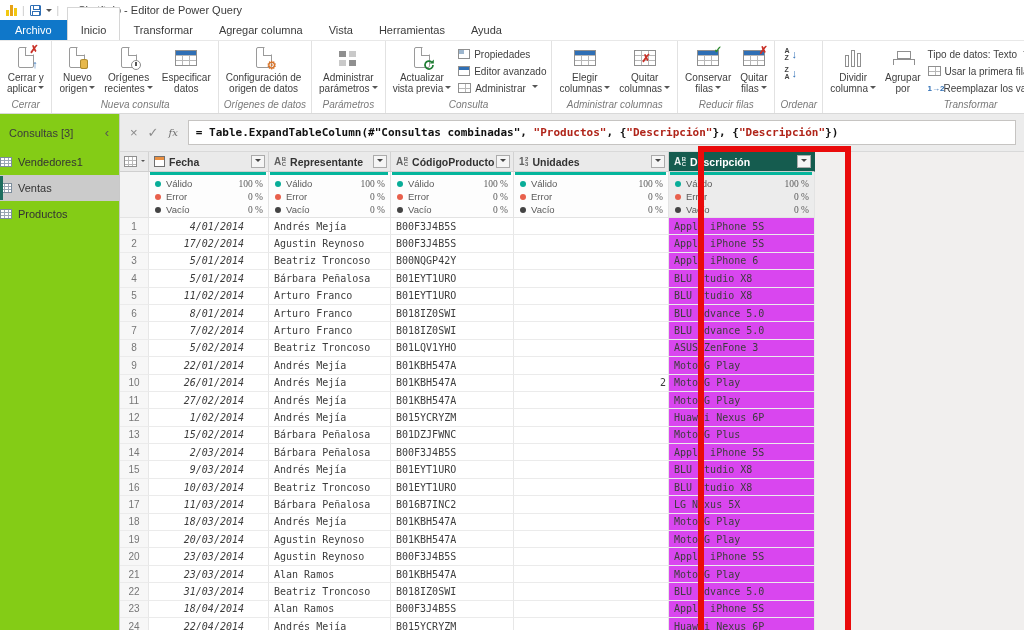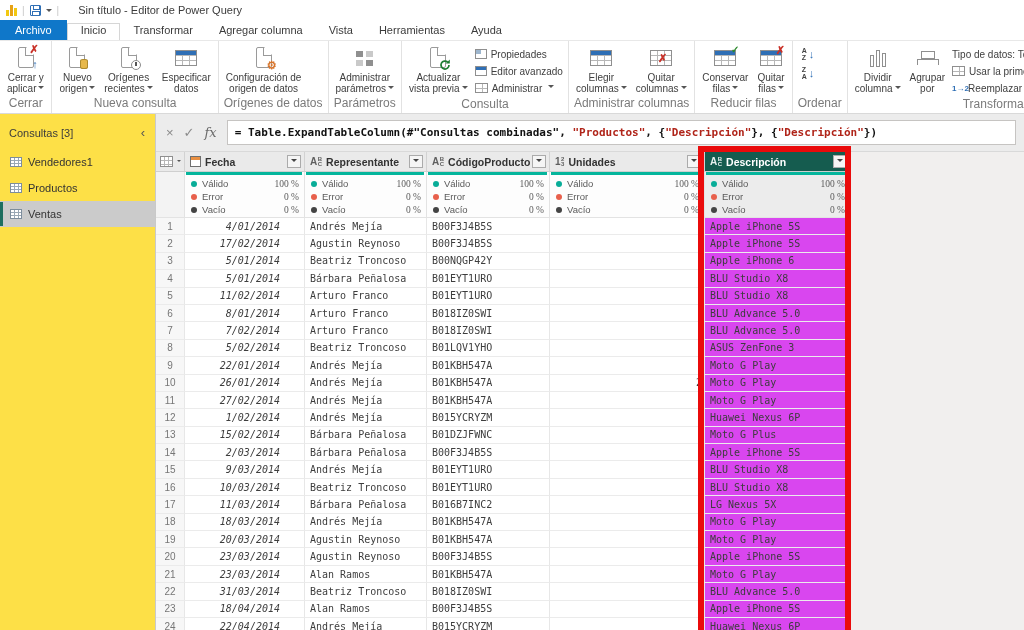--- a/index.html
+++ b/index.html
@@ -14,29 +14,29 @@
   .pbi-logo i:nth-child(1){height:6px;} .pbi-logo i:nth-child(2){height:11px;background:#e6a117;} .pbi-logo i:nth-child(3){height:8px;}
   .tb-sep { color:#c8c8c8; font-size:10px; }
   .floppy { width:11px; height:11px; border:1.5px solid #2f6fb5; border-radius:1px; position:relative; }
   .floppy::before { content:""; position:absolute; top:-1px; left:2px; width:5px; height:4px; border:1px solid #2f6fb5; border-top:none; }
   .floppy::after { content:""; position:absolute; bottom:0; left:1px; width:6px; height:3px; border:1px solid #2f6fb5; border-bottom:none; }
   .qat-caret { width:0; height:0; border:3px solid transparent; border-top-color:#555; margin-top:3px; }
   .tb-title { font-size:11px; color:#3b3b3b; margin-left:14px; }
 
   
   .tabbar { height:22px; display:flex; align-items:flex-end; padding-left:0; background:#fff; }
-  .tab { font-size:11px; color:#3b3b3b; padding:0 13px 4px; cursor:default; }
+  .tab { font-size:11px; color:#3b3b3b; padding:16px 13px 4px; cursor:default; }
   .tab.file { background:#0f77c9; color:#fff; padding:4px 15px; }
   .tab.active { border:1px solid #d6d6d6; border-bottom:none; background:#fff; }
 
   
   .ribbon { height:74px; display:flex; background:#fff; border-top:1px solid #e8e8e8; border-bottom:1px solid #d9d9d9; overflow:hidden; }
   .rgroup { display:flex; flex-direction:column; border-right:1px solid #e2e2e2; padding:2px 3px 0; }
   .rbody { flex:1; display:flex; align-items:stretch; gap:1px; }
-  .rgl { text-align:center; color:#7a7a7a; font-size:12px; padding:1px 2px 3px; white-space:nowrap; }
+  .rgl { text-align:center; color:#7a7a7a; font-size:10px; padding:1px 2px 3px; white-space:nowrap;font-style:italic; }
   .rbtn { cursor:default; }
   .rbtn.big { display:flex; flex-direction:column; align-items:center; justify-content:flex-start; padding:2px 4px 0; }
   .rbtn.big .ric { height:25px; display:flex; align-items:center; justify-content:center; margin-bottom:2px; }
   .rl { font-size:10px; line-height:11px; color:#404040; text-align:center; white-space:nowrap; }
   .caret { display:inline-block; width:0; height:0; border:3px solid transparent; border-top-color:#555; margin-left:2px; vertical-align:middle; }
   .small-col { display:flex; flex-direction:column; justify-content:flex-start; gap:1px; padding-top:3px; }
   .rbtn.small { display:flex; align-items:center; gap:4px; font-size:10px; color:#404040; height:16px; padding:0 2px; white-space:nowrap; }
 
   
   .icon-doc { width:16px; height:21px; border:1px solid #9a9a9a; border-radius:2px 6px 2px 2px; background:#fff; position:relative; }
@@ -68,37 +68,37 @@
   .sort-ic { display:flex; flex-direction:column; font-size:7px; font-weight:bold; color:#444; line-height:7px; }
   .sarr { color:#2f6fb5; font-size:11px; line-height:10px; }
   .rbtn.sort { display:flex; align-items:center; gap:2px; padding:1px 6px; }
   .mini-ic { width:12px; height:10px; border:1px solid #8f8f8f; background:#fff; position:relative; flex:none; }
   .mini-ic.win::before { content:""; position:absolute; top:0; left:0; right:0; height:3px; background:#2f6fb5; }
   .mini-ic.props { background:linear-gradient(#9db6ce,#9db6ce) 0 0/5px 4px no-repeat,#fff; }
   .mini-12 { font-size:8px; font-weight:bold; color:#2f6fb5; width:12px; flex:none; }
 
   
   .main { flex:1; display:flex; min-height:0; }
-  .sidebar { width:156px; flex:none; background:#fde047; border-right:1px solid #c9c9c9; display:flex; flex-direction:column; }
+  .sidebar { width:120px; flex:none; background:#84cc16; border-right:1px solid #c9c9c9; display:flex; flex-direction:column; }
   .sb-header { display:flex; align-items:center; justify-content:space-between; padding:11px 10px 9px 9px; }
   .sb-title { font-size:11px; color:#3b3b3b; }
   .sb-collapse { font-size:13px; color:#555; cursor:default; }
-  .q-item { display:flex; align-items:center; gap:6px; height:26px; padding-left:10px; font-size:11px; color:#333; position:relative; cursor:default; }
+  .q-item { display:flex; align-items:center; gap:6px; height:26px; font-size:11px; color:#333; position:relative; cursor:default; }
   .q-item.sel { background:#cbcbcb; }
   .q-item.sel::before { content:""; position:absolute; left:0; top:1px; bottom:1px; width:3px; background:#1d6e5f; }
   .q-tbl { width:12px; height:10px; border:1px solid #7d8d9c; background:
       repeating-linear-gradient(to right, transparent 0 3px, #9aa8b5 3px 4px),
       repeating-linear-gradient(to bottom, transparent 0 2px, #9aa8b5 2px 3px), #fff; flex:none; }
 
   .content { flex:1; display:flex; flex-direction:column; min-width:0; }
 
   
   .formula-bar { height:38px; background:#ececec; border-bottom:1px solid #d9d9d9; display:flex; align-items:center; padding:0 8px 0 10px; gap:10px; }
   .fb-ic { color:#8a8a8a; font-size:13px; cursor:default; }
-  .fb-fx { font-family:"DejaVu Serif", serif; font-style:italic; font-size:13px; color:#6b6b6b; }
+  .fb-fx { font-family:"DejaVu Serif", serif; font-style:italic; font-size:10px; color:#6b6b6b; }
   .formula-input { flex:1; height:25px; background:#fff; border:1px solid #c6c4c2; display:flex; align-items:center; padding:0 7px; overflow:hidden; white-space:pre; font-family:"DejaVu Sans Mono", monospace; font-size:11px; font-weight:bold; }
   .tok-code { color:#111; }
   .tok-string { color:#b02419; }
 
   
   .grid-area { flex:1; position:relative; background:#f1efee; overflow:hidden; }
   #grid { display:grid; background:#f1efee; width:max-content; }
   .gh { background:#eaeaea; border-right:1px solid #d2d2d2; border-bottom:1px solid #cfcfcf; display:flex; align-items:center; padding:0 3px 0 5px; font-size:10.5px; font-weight:bold; color:#333; position:relative; }
   .gh.corner { justify-content:center; gap:2px; padding:0 2px; }
   .gh .gh-name { flex:1; margin-left:4px; white-space:nowrap; overflow:hidden; }
@@ -383,27 +383,27 @@
     <div class="sidebar">
       <div class="sb-header">
         <span class="sb-title">Consultas [3]</span>
         <span class="sb-collapse">‹</span>
       </div>
       <div id="query-list">
           <div class="q-item">
             <span class="q-tbl"></span>
             <span class="q-label">Vendedores1</span>
           </div>
+          <div class="q-item sel">
+            <span class="q-tbl"></span>
+            <span class="q-label">Ventas</span>
+          </div>
           <div class="q-item">
             <span class="q-tbl"></span>
             <span class="q-label">Productos</span>
-          </div>
-          <div class="q-item sel">
-            <span class="q-tbl"></span>
-            <span class="q-label">Ventas</span>
           </div>
         </div>
     </div>
 
     <div class="content">
       <div class="formula-bar">
         <span class="fb-ic">×</span>
         <span class="fb-ic">✓</span>
         <span class="fb-fx">fx</span>
         <div class="formula-input" id="formula-text"><span class="tok-code">= Table.ExpandTableColumn(#"Consultas combinadas", </span><span class="tok-string">"Productos"</span><span class="tok-code">, {</span><span class="tok-string">"Descripción"</span><span class="tok-code">}, {</span><span class="tok-string">"Descripción"</span><span class="tok-code">})</span></div>

